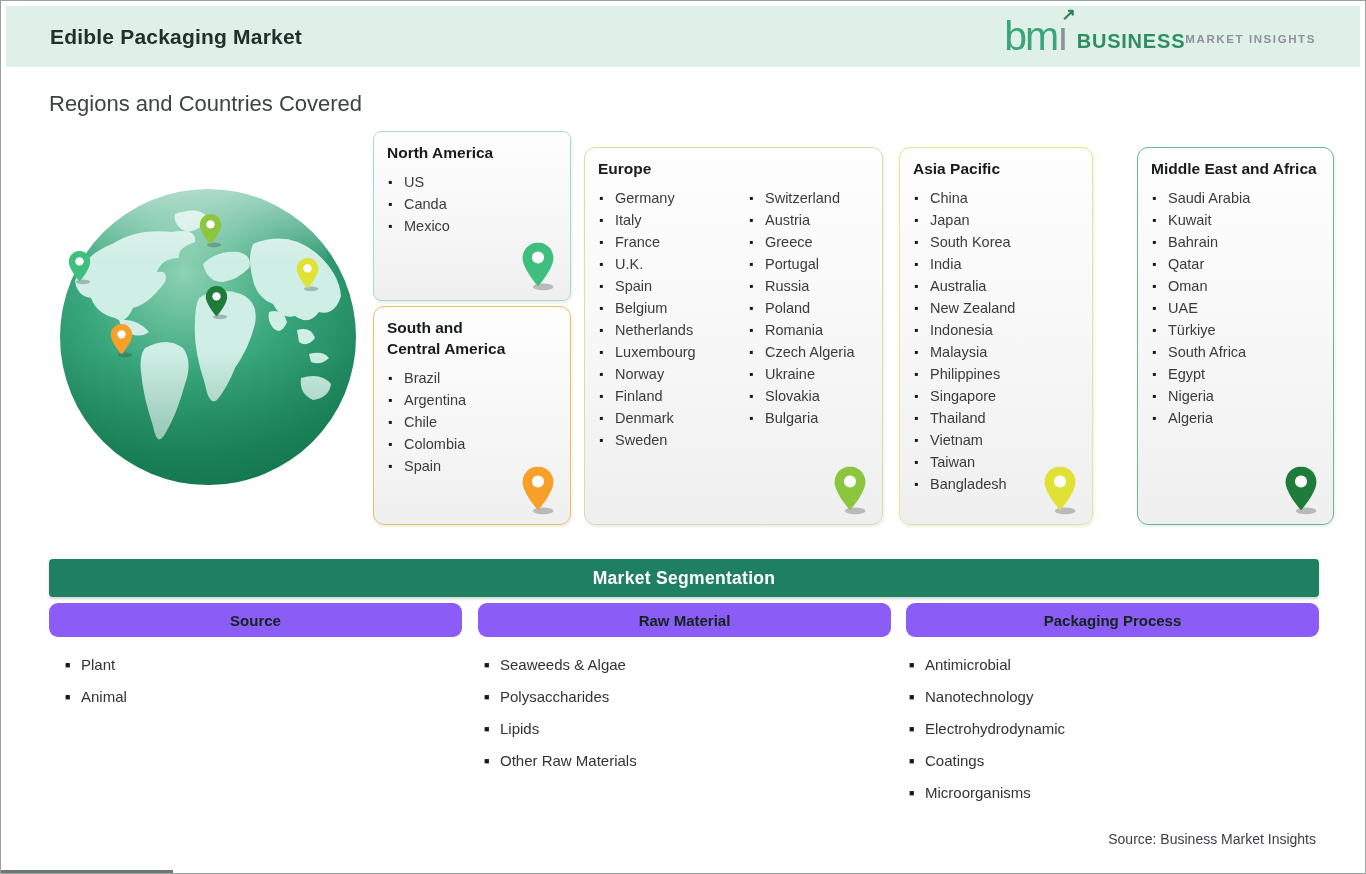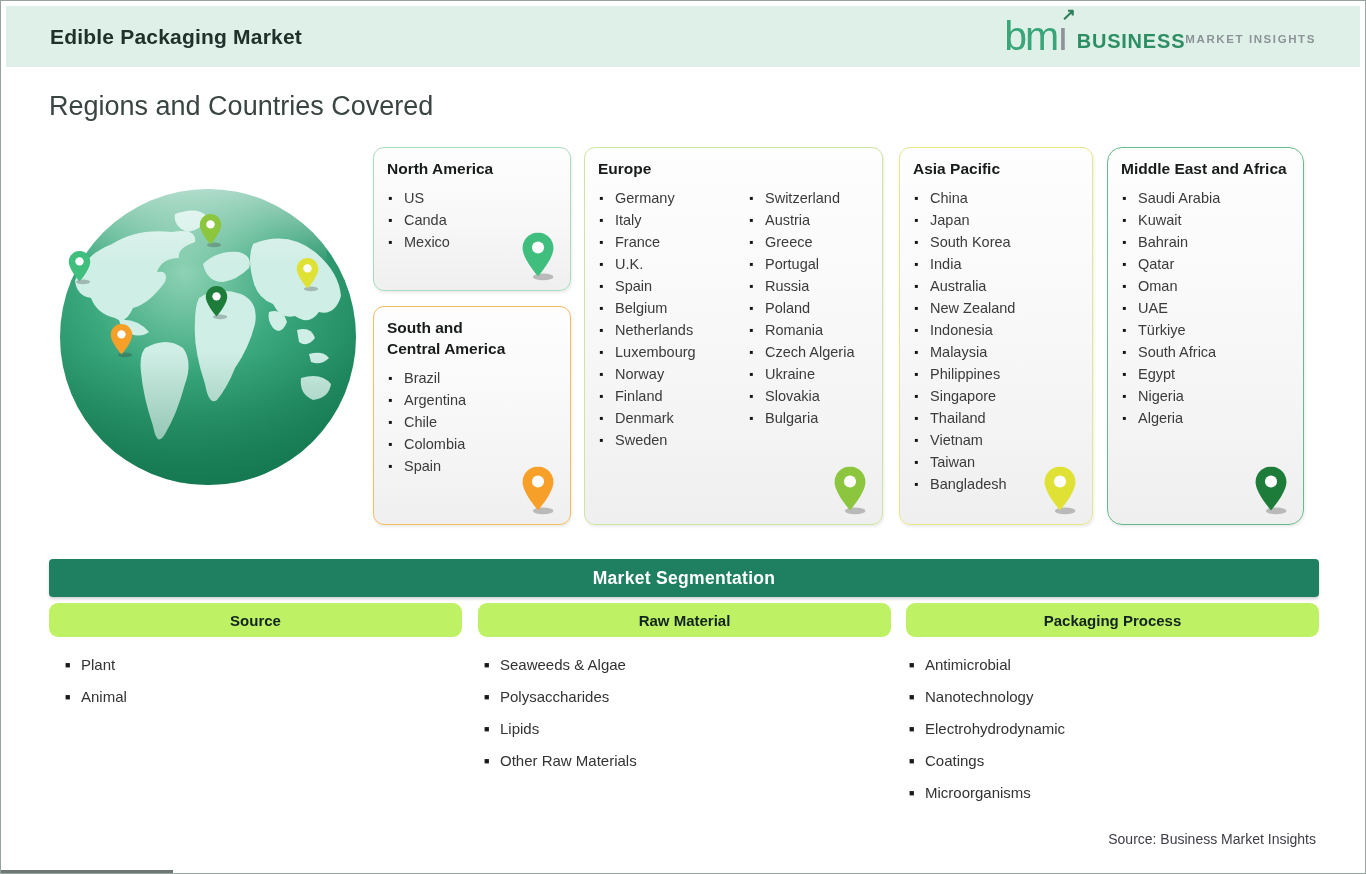--- a/index.html
+++ b/index.html
@@ -17,35 +17,35 @@
   .report-title { font-size:21px; font-weight:700; color:#20302b; letter-spacing:.2px; }
   .logo { display:flex; align-items:flex-end; gap:10px; }
   .logo-mark { position:relative; font-size:41px; line-height:.8; font-weight:400; letter-spacing:-2px; }
   .lm-bm { color:#3aa578; }
   .lm-i  { color:#8d9398; }
   .lm-arrow { position:absolute; right:-7px; top:-12px; font-size:17px; color:#2f7d5b; font-weight:700; }
   .logo-text { display:flex; flex-direction:row; line-height:1; padding-bottom:2px; }
   .lt1 { color:#2e8e63; font-weight:700; font-size:20px; letter-spacing:.8px; }
   .lt2 { color:#8d9398; font-weight:700; font-size:11.5px; letter-spacing:1.6px; margin-top:3px; }
   
-  .section-title { position:absolute; left:48px; top:90px; font-size:27px; font-weight:400; color:#3a4443; }
+  .section-title { position:absolute; left:48px; top:90px; font-size:22px; font-weight:400; color:#3a4443; }
   
   .globe { position:absolute; left:56px; top:185px; width:302px; height:302px; }
   
   .card {
     position:absolute; border:1.6px solid; border-radius:11px;
     background:linear-gradient(180deg,#fefefe 0%,#f7f7f7 55%,#efefef 100%);
     box-shadow:1px 2px 3px rgba(0,0,0,.08);
     padding:11px 13px;
   }
-  .card-na  { left:372px; top:146px; width:198px; height:144px; }
+  .card-na  { left:372px; top:130px; width:198px; height:170px;border-radius:8px; }
   .card-sca { left:372px; top:305px; width:198px; height:219px; }
   .card-eu  { left:583px; top:146px; width:299px; height:378px; }
   .card-ap  { left:898px; top:146px; width:194px; height:378px; }
-  .card-mea { left:1106px; top:146px; width:197px; height:378px;border-radius:15px; }
+  .card-mea { left:1136px; top:146px; width:197px; height:378px; }
   .card h3 { font-size:15.5px; font-weight:700; color:#171c1a; line-height:1.35; margin-bottom:7px; }
   .card-sca h3 { max-width:125px; }
   .card ul { list-style:none; }
   .card li {
     position:relative; padding-left:17px; font-size:14.5px; color:#3b3b3b;
     line-height:22px; white-space:nowrap;
   }
   .card li::before {
     content:"▪"; position:absolute; left:1px; top:0; font-size:12px; color:#141414;
   }
@@ -53,21 +53,21 @@
   .eu-cols ul:first-child { width:150px; }
   .card-pin { position:absolute; right:14px; bottom:8px; width:36px; height:50px; }
   
   .seg-bar {
     position:absolute; left:48px; top:558px; width:1270px; height:38px;
     background:#1f8061; border-radius:4px; display:flex; align-items:center; justify-content:center;
     box-shadow:0 2px 3px rgba(0,0,0,.18);
   }
   .seg-bar span { color:#fff; font-size:17.5px; font-weight:600; letter-spacing:.3px; }
   .seg-head {
-    position:absolute; top:602px; height:34px; background:#bef264; border-radius:9px;
+    position:absolute; top:602px; height:34px; background:#8b5cf6; border-radius:9px;
     display:flex; align-items:center; justify-content:center;
   }
   .seg-head span { font-size:15px; font-weight:700; color:#12241c; }
   .sh-1 { left:48px;  width:413px; }
   .sh-2 { left:477px; width:413px; }
   .sh-3 { left:905px; width:413px; }
   .seg-list { position:absolute; top:652px; list-style:none; }
   .sl-1 { left:64px; }
   .sl-2 { left:483px; }
   .sl-3 { left:908px; }

